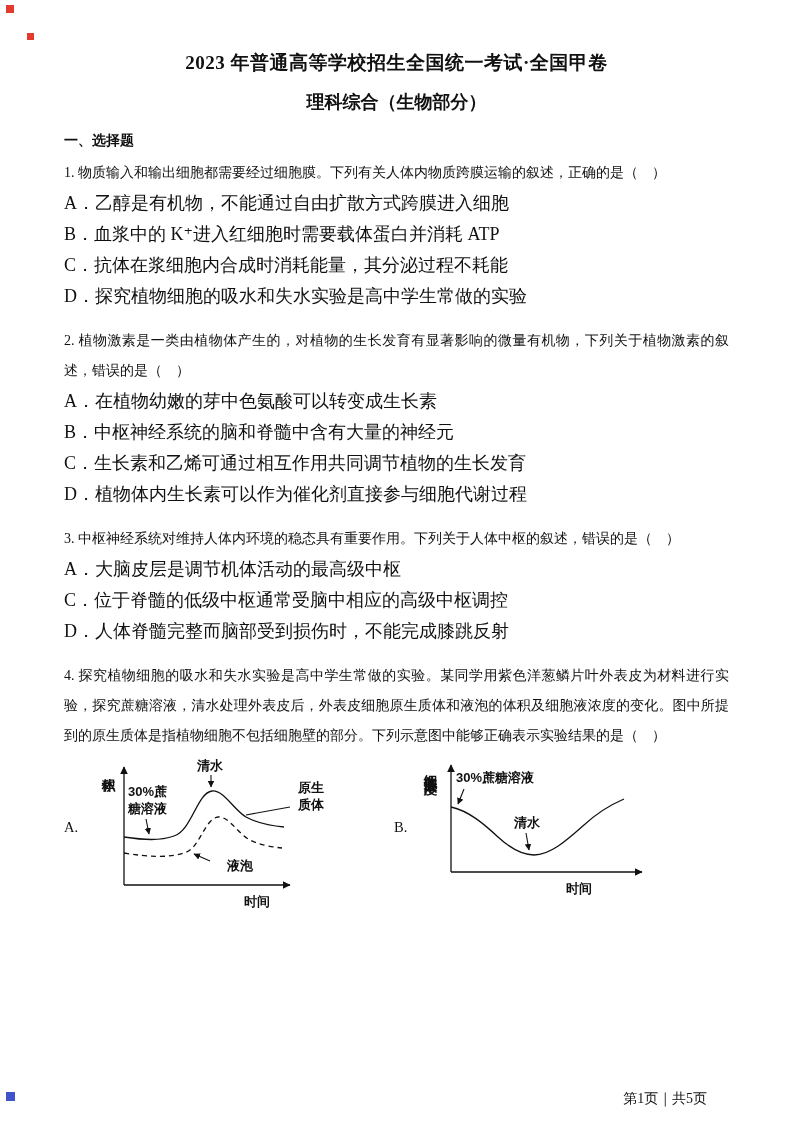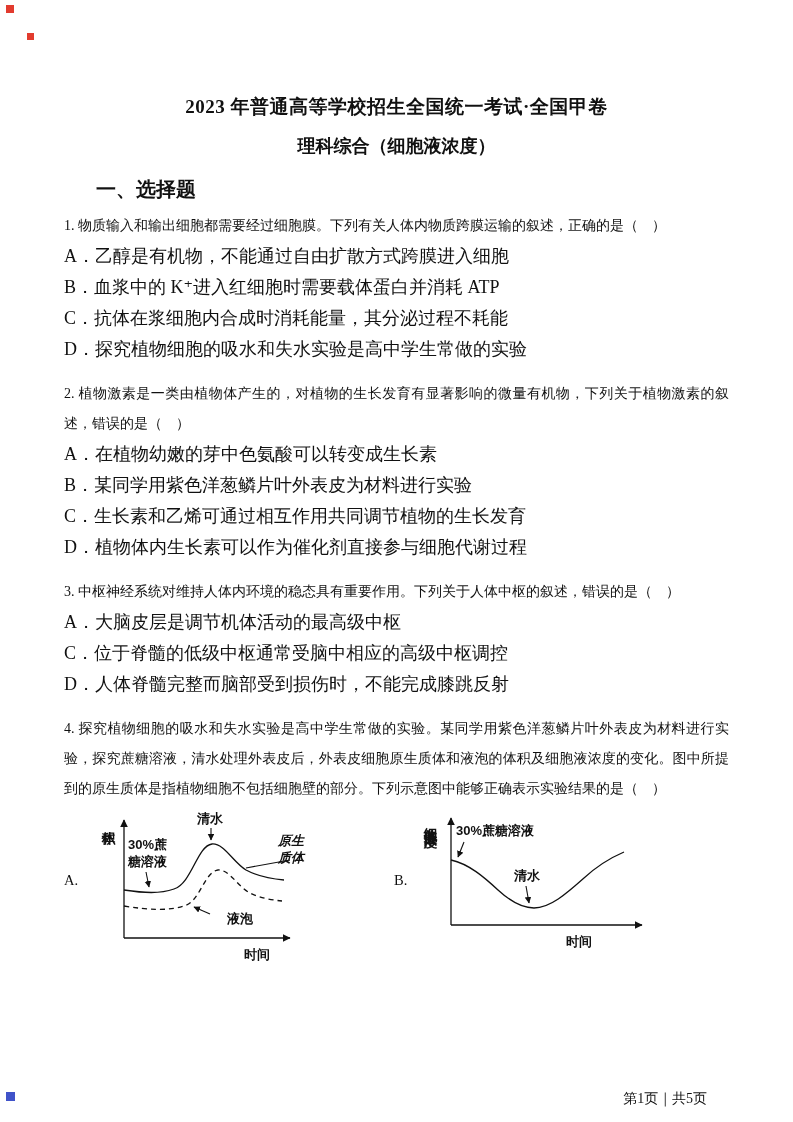--- a/index.html
+++ b/index.html
@@ -2,23 +2,23 @@
 <html><head>
 <meta charset="utf-8">
 <style>
   * { margin:0; padding:0; box-sizing:border-box; }
   html,body { background:#fff; }
   .page {
     position:relative; width:793px; height:1122px; background:#fff;
     font-family:"Liberation Serif","DejaVu Serif",serif; color:#111;
     padding:50px 64px 0; overflow:hidden;
   }
-  .title { font-size:19px; font-weight:bold; text-align:center; letter-spacing:.5px;margin-top:44px; }
+  .title { font-size:19px; font-weight:bold; text-align:center; letter-spacing:.5px; }
   .subtitle { font-size:18px; font-weight:bold; text-align:center; margin-top:14px; }
-  .section-heading { font-size:20px; font-weight:bold; margin-top:18px;margin-left:32px; }
+  .section-heading { font-size:14px; font-weight:bold; margin-top:18px; }
   .stem { font-size:14px; line-height:30px; margin-top:14px; text-align:justify; }
   .question.q1 .stem { margin-top:8px; }
   .option { font-size:18px; line-height:31px; }
   .figures-row { position:relative; height:182px; margin-top:6px;
     font-family:"Liberation Sans","DejaVu Sans",sans-serif; }
   .fig { position:absolute; top:0; width:250px; height:172px; }
   .fig-a { left:30px; } .fig-b { left:350px; }
   .fig svg { position:absolute; left:0; top:0; width:250px; height:170px; }
   .axis, .curve, .ann-line { stroke:#111; stroke-width:1.3; fill:none; }
   .ann-line { stroke-width:1.1; }
@@ -37,36 +37,36 @@
 </head>
 <body>
 
 <div class="page">
 
   <div class="artifact mark-red-1"></div>
   <div class="artifact mark-red-2"></div>
   <div class="artifact mark-blue"></div>
 
   <h1 class="title">2023 年普通高等学校招生全国统一考试·全国甲卷</h1>
-  <h2 class="subtitle">理科综合（细胞液浓度）</h2>
+  <h2 class="subtitle">理科综合（生物部分）</h2>
 
   <div class="section-heading">一、选择题</div>
 
   <div class="question q1">
     <p class="stem">1. 物质输入和输出细胞都需要经过细胞膜。下列有关人体内物质跨膜运输的叙述，正确的是（　）</p>
     <p class="option">A．乙醇是有机物，不能通过自由扩散方式跨膜进入细胞</p>
     <p class="option">B．血浆中的 K⁺进入红细胞时需要载体蛋白并消耗 ATP</p>
     <p class="option">C．抗体在浆细胞内合成时消耗能量，其分泌过程不耗能</p>
     <p class="option">D．探究植物细胞的吸水和失水实验是高中学生常做的实验</p>
   </div>
 
   <div class="question q2">
     <p class="stem">2. 植物激素是一类由植物体产生的，对植物的生长发育有显著影响的微量有机物，下列关于植物激素的叙述，错误的是（　）</p>
     <p class="option">A．在植物幼嫩的芽中色氨酸可以转变成生长素</p>
-    <p class="option">B．某同学用紫色洋葱鳞片叶外表皮为材料进行实验</p>
+    <p class="option">B．中枢神经系统的脑和脊髓中含有大量的神经元</p>
     <p class="option">C．生长素和乙烯可通过相互作用共同调节植物的生长发育</p>
     <p class="option">D．植物体内生长素可以作为催化剂直接参与细胞代谢过程</p>
   </div>
 
   <div class="question q3">
     <p class="stem">3. 中枢神经系统对维持人体内环境的稳态具有重要作用。下列关于人体中枢的叙述，错误的是（　）</p>
     <p class="option">A．大脑皮层是调节机体活动的最高级中枢</p>
     <p class="option">C．位于脊髓的低级中枢通常受脑中相应的高级中枢调控</p>
     <p class="option">D．人体脊髓完整而脑部受到损伤时，不能完成膝跳反射</p>
   </div>
@@ -92,21 +92,21 @@
         <path class="curve dashed" d="M 30 96 C 55 100 74 101 90 96 C 106 92 110 62 124 60 C 135 59 144 77 156 83 C 166 88 178 90 188 91"></path>
         <line class="ann-line" x1="117" y1="18" x2="117" y2="30" marker-end="url(#arrA)"></line>
         <line class="ann-line" x1="52" y1="62" x2="55" y2="77" marker-end="url(#arrA)"></line>
         <line class="ann-line" x1="196" y1="50" x2="152" y2="58"></line>
         <line class="ann-line" x1="116" y1="104" x2="100" y2="97" marker-end="url(#arrA)"></line>
       </svg>
       <div class="ann v-label" style="left:6px; top:10px;">体积</div>
       <div class="ann" style="left:150px; top:136px;">时间</div>
       <div class="ann" style="left:103px; top:0;">清水</div>
       <div class="ann" style="left:34px; top:26px; width:50px;">30%蔗糖溶液</div>
-      <div class="ann" style="left:184px; top:22px; width:30px;font-style:italic;">原生质体</div>
+      <div class="ann" style="left:204px; top:22px; width:30px;">原生质体</div>
       <div class="ann" style="left:133px; top:100px;text-align:right;">液泡</div>
     </div>
 
     <span class="q-letter b">B.</span>
 
     <div class="fig fig-b">
       <svg viewBox="0 0 250 170">
         <defs>
           <marker id="arrB" markerWidth="8" markerHeight="8" refX="5.5" refY="3" orient="auto">
             <path d="M0,0 L6,3 L0,6 Z" fill="#111"></path>

